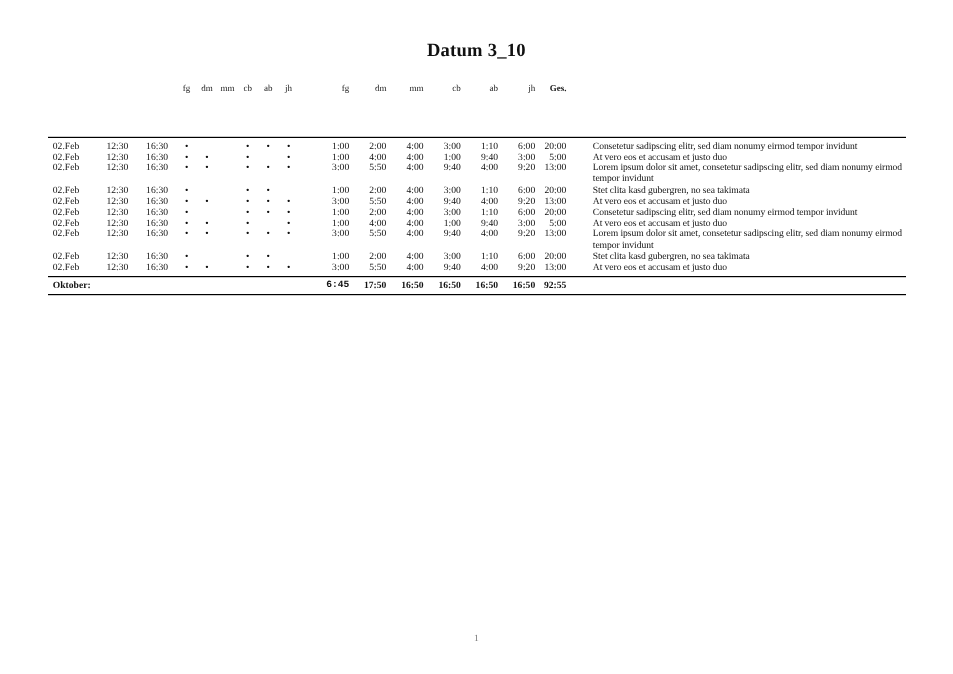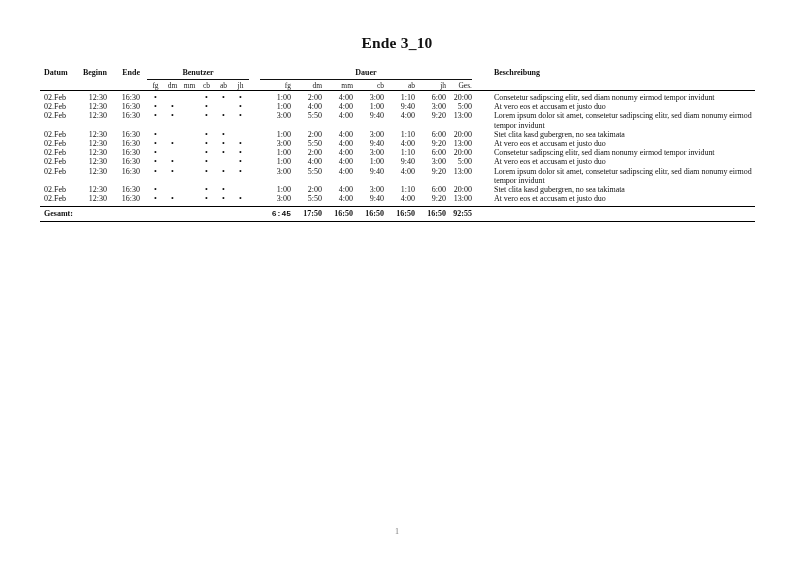--- a/index.html
+++ b/index.html
@@ -22,63 +22,55 @@
   .c-right{text-align:right;}
   .c-center{text-align:center;}
   .c-desc{
     grid-column:19;padding-left:22px;text-align:left;
     white-space:normal;letter-spacing:-.05px;
   }
   .hdr-group .cell{font-weight:bold;padding-bottom:2px;}
   .rule-under{border-bottom:1px solid #111;}
   .hdr-sub{margin-top:1px;}
   .hdr-sub .cell{font-size:7.5px;color:#222;}
-  .tbody{border-top:1.8px solid #000;padding:1.5px 0 2.5px;}
+  .tbody{border-top:1.8px solid #000;padding:1.5px 0 2.5px;margin-top:36px;}
   .gesamt-wrap{border-top:1px solid #000;border-bottom:1.8px solid #000;padding:2px 0 3px;}
   .gesamt-wrap .cell{font-weight:bold;}
   .g-label{grid-column:1/4;padding-left:4px;}
   .pagenum{
     position:absolute;top:527px;left:0;right:0;text-align:center;
     font-size:8px;color:#777;
   }
 </style>
 </head>
 <body>
 
 <div class="page">
 
   <div class="doc-header">
-    <span>Ende 3_10</span>
+    <span>Datum 3_10</span>
   </div>
 
   <div class="table">
 
-    <div class="grid hdr-group">
-      <div class="cell c-datum" style="grid-column:1">Datum</div>
-      <div class="cell c-right" style="grid-column:2">Beginn</div>
-      <div class="cell c-right" style="grid-column:3">Ende</div>
-      <div class="cell c-center rule-under" style="grid-column:5/11">Benutzer</div>
-      <div class="cell c-center rule-under" style="grid-column:12/19">Dauer</div>
-      <div class="cell c-desc" style="font-weight:bold">Beschreibung</div>
-    </div>
 
     <div class="grid hdr-sub" id="subhdr">
         <div class="cell c-center" style="grid-column: 5;">fg</div>
         <div class="cell c-center" style="grid-column: 6;">dm</div>
         <div class="cell c-center" style="grid-column: 7;">mm</div>
         <div class="cell c-center" style="grid-column: 8;">cb</div>
         <div class="cell c-center" style="grid-column: 9;">ab</div>
         <div class="cell c-center" style="grid-column: 10;">jh</div>
         <div class="cell c-right" style="grid-column: 12;">fg</div>
         <div class="cell c-right" style="grid-column: 13;">dm</div>
         <div class="cell c-right" style="grid-column: 14;">mm</div>
         <div class="cell c-right" style="grid-column: 15;">cb</div>
         <div class="cell c-right" style="grid-column: 16;">ab</div>
         <div class="cell c-right" style="grid-column: 17;">jh</div>
-        <div class="cell c-right" style="grid-column: 18;">Ges.</div>
+        <div class="cell c-right" style="grid-column: 18; font-weight: bold;">Ges.</div>
       </div>
 
     <div class="tbody" id="tbody">
         <div class="grid">
           <div class="cell c-datum" style="grid-column: 1;">02.Feb</div>
           <div class="cell c-right" style="grid-column: 2;">12:30</div>
           <div class="cell c-right" style="grid-column: 3;">16:30</div>
           <div class="cell c-center" style="grid-column: 5;">•</div>
           <div class="cell c-center" style="grid-column: 6;"></div>
           <div class="cell c-center" style="grid-column: 7;"></div>
@@ -262,21 +254,21 @@
           <div class="cell c-right" style="grid-column: 15;">9:40</div>
           <div class="cell c-right" style="grid-column: 16;">4:00</div>
           <div class="cell c-right" style="grid-column: 17;">9:20</div>
           <div class="cell c-right" style="grid-column: 18;">13:00</div>
           <div class="cell c-desc" style="grid-column: 19;">At vero eos et accusam et justo duo</div>
         </div>
       </div>
 
     <div class="gesamt-wrap">
       <div class="grid" id="gesamtrow">
-        <div class="cell g-label">Gesamt:</div>
+        <div class="cell g-label">Oktober:</div>
       <div class="cell c-right" style="grid-column: 12; font-family: Liberation Mono, monospace;">6:45</div>
           <div class="cell c-right" style="grid-column: 13;">17:50</div>
           <div class="cell c-right" style="grid-column: 14;">16:50</div>
           <div class="cell c-right" style="grid-column: 15;">16:50</div>
           <div class="cell c-right" style="grid-column: 16;">16:50</div>
           <div class="cell c-right" style="grid-column: 17;">16:50</div>
           <div class="cell c-right" style="grid-column: 18;">92:55</div>
         </div>
     </div>
 

